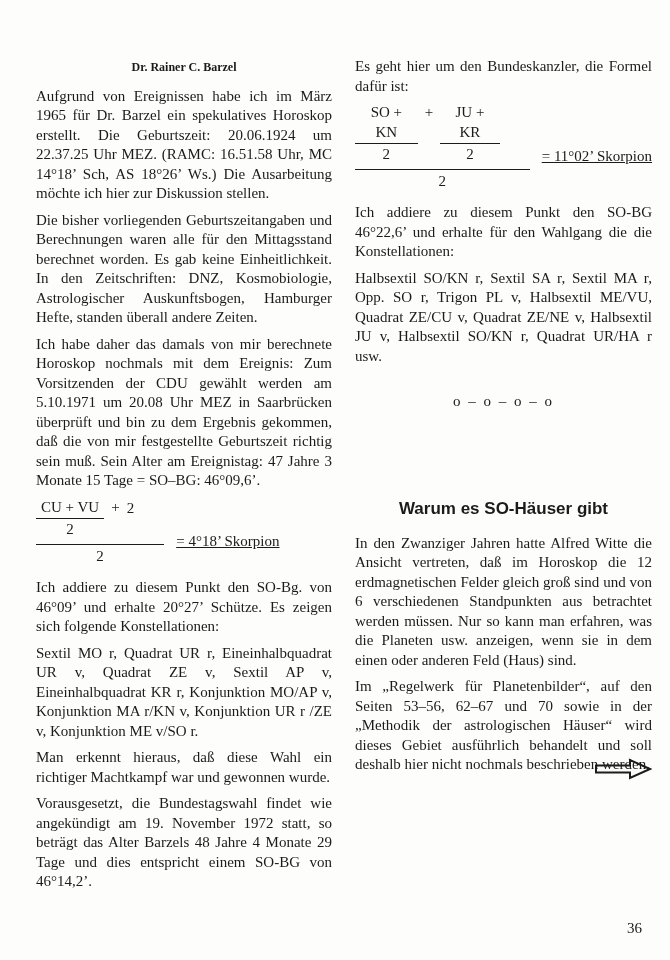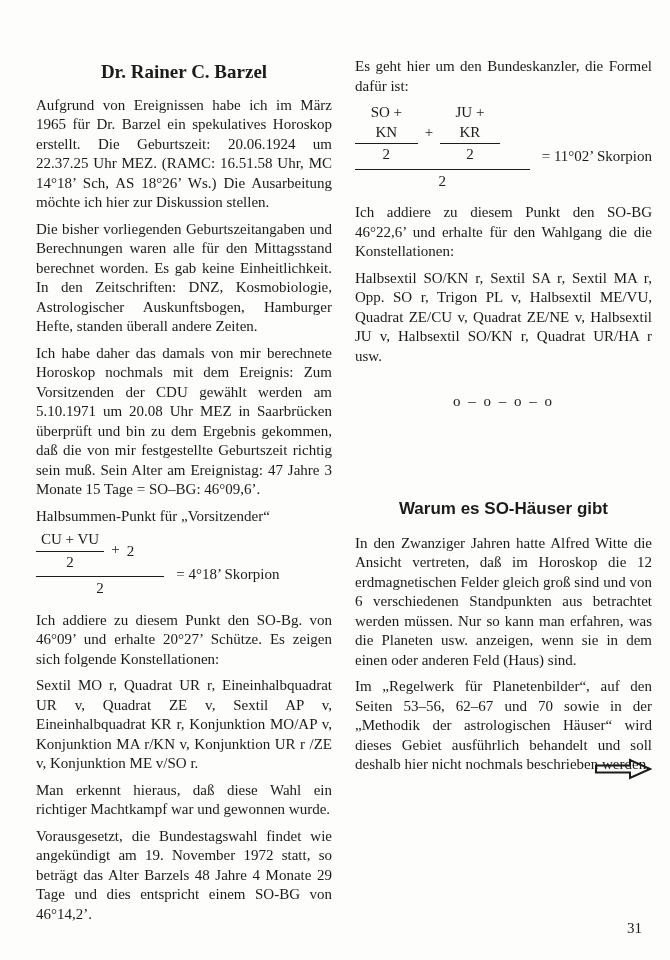--- a/index.html
+++ b/index.html
@@ -25,39 +25,38 @@
     text-align: justify;
   }
   .col-left  { left: 36px;  width: 296px; }
   .col-right { left: 355px; width: 297px; top: 57px; }
 
   .col p { margin: 0 0 7px 0; }
 
   .article-title {
     text-align: center;
     font-weight: bold;
-    font-size: 19px;
+    font-size: 12px;
     margin: 0 0 11px 0;
   }
 
   .formula-label { margin-bottom: 3px !important; }
 
   .formula {
     display: flex;
     align-items: center;
     margin: 4px 0 12px 0;
     text-align: left;
   }
   .bigfrac {
     display: inline-block;
     text-align: center;
   }
   .bignum {
     display: flex;
-    align-items: center;
     gap: 7px;
     padding: 0 30px 4px 0;
     border-bottom: 1.6px solid #1c1c1c;
   }
   .frac {
     display: inline-block;
     text-align: center;
   }
   .frac .top {
     display: block;
@@ -67,20 +66,21 @@
   .frac .bot {
     display: block;
     padding-top: 1px;
   }
   .plus { padding-bottom: 2px; }
   .bigden { display: block; padding-top: 2px; }
   .formula-result {
     margin-left: 12px;
     margin-top: 20px;
     white-space: nowrap;
+    text-decoration: underline;
   }
 
   .separator {
     text-align: center;
     margin: 26px 0 0 0;
     letter-spacing: 2px;
   }
 
   .section-title {
     font-family: "Liberation Sans", sans-serif;
@@ -111,21 +111,20 @@
 
 <div class="page">
 
   <div class="col col-left">
     <div class="article-title">Dr. Rainer C. Barzel</div>
 
     <p>Aufgrund von Ereignissen habe ich im März 1965 für Dr. Barzel ein spekulatives Horoskop erstellt. Die Geburtszeit: 20.06.1924 um 22.37.25 Uhr MEZ. (RAMC: 16.51.58 Uhr, MC 14°18’ Sch, AS 18°26’ Ws.) Die Ausarbeitung möchte ich hier zur Diskussion stellen.</p>
     <p>Die bisher vorliegenden Geburtszeitangaben und Berechnungen waren alle für den Mittagsstand berechnet worden. Es gab keine Einheitlichkeit. In den Zeitschriften: DNZ, Kosmobiologie, Astrologischer Auskunftsbogen, Hamburger Hefte, standen überall andere Zeiten.</p>
     <p>Ich habe daher das damals von mir berechnete Horoskop nochmals mit dem Ereignis: Zum Vorsitzenden der CDU gewählt werden am 5.10.1971 um 20.08 Uhr MEZ in Saarbrücken überprüft und bin zu dem Ergebnis gekommen, daß die von mir festgestellte Geburtszeit richtig sein muß. Sein Alter am Ereignistag: 47 Jahre 3 Monate 15 Tage = SO–BG: 46°09,6’.</p>
 
-    <p class="formula-label">Halbsummen-Punkt für „Vorsitzender“</p>
 
     <div class="formula">
       <div class="bigfrac">
         <div class="bignum">
           <span class="frac">
             <span class="top">CU + VU</span>
             <span class="bot">2</span>
           </span>
           <span class="plus">+</span>
           <span class="frac">
@@ -173,14 +172,14 @@
 
     <p>In den Zwanziger Jahren hatte Alfred Witte die Ansicht vertreten, daß im Horoskop die 12 erdmagnetischen Felder gleich groß sind und von 6 verschiedenen Standpunkten aus betrachtet werden müssen. Nur so kann man erfahren, was die Planeten usw. anzeigen, wenn sie in dem einen oder anderen Feld (Haus) sind.</p>
     <p class="last-par">
       <span>Im „Regelwerk für Planetenbilder“, auf den Seiten 53–56, 62–67 und 70 sowie in der „Methodik der astrologischen Häuser“ wird dieses Gebiet ausführlich behandelt und soll deshalb hier nicht nochmals beschrieben werden.</span>
       <svg class="continue-arrow" viewBox="0 0 58 24" xmlns="http://www.w3.org/2000/svg">
         <path d="M2 8.5 L36 8.5 L36 3 L56 12 L36 21 L36 15.5 L2 15.5 Z" fill="none" stroke="#1c1c1c" stroke-width="2" stroke-linejoin="miter"></path>
       </svg>
     </p>
   </div>
 
-  <div class="page-number">31</div>
+  <div class="page-number">36</div>
 </div>
 
 </body></html>

